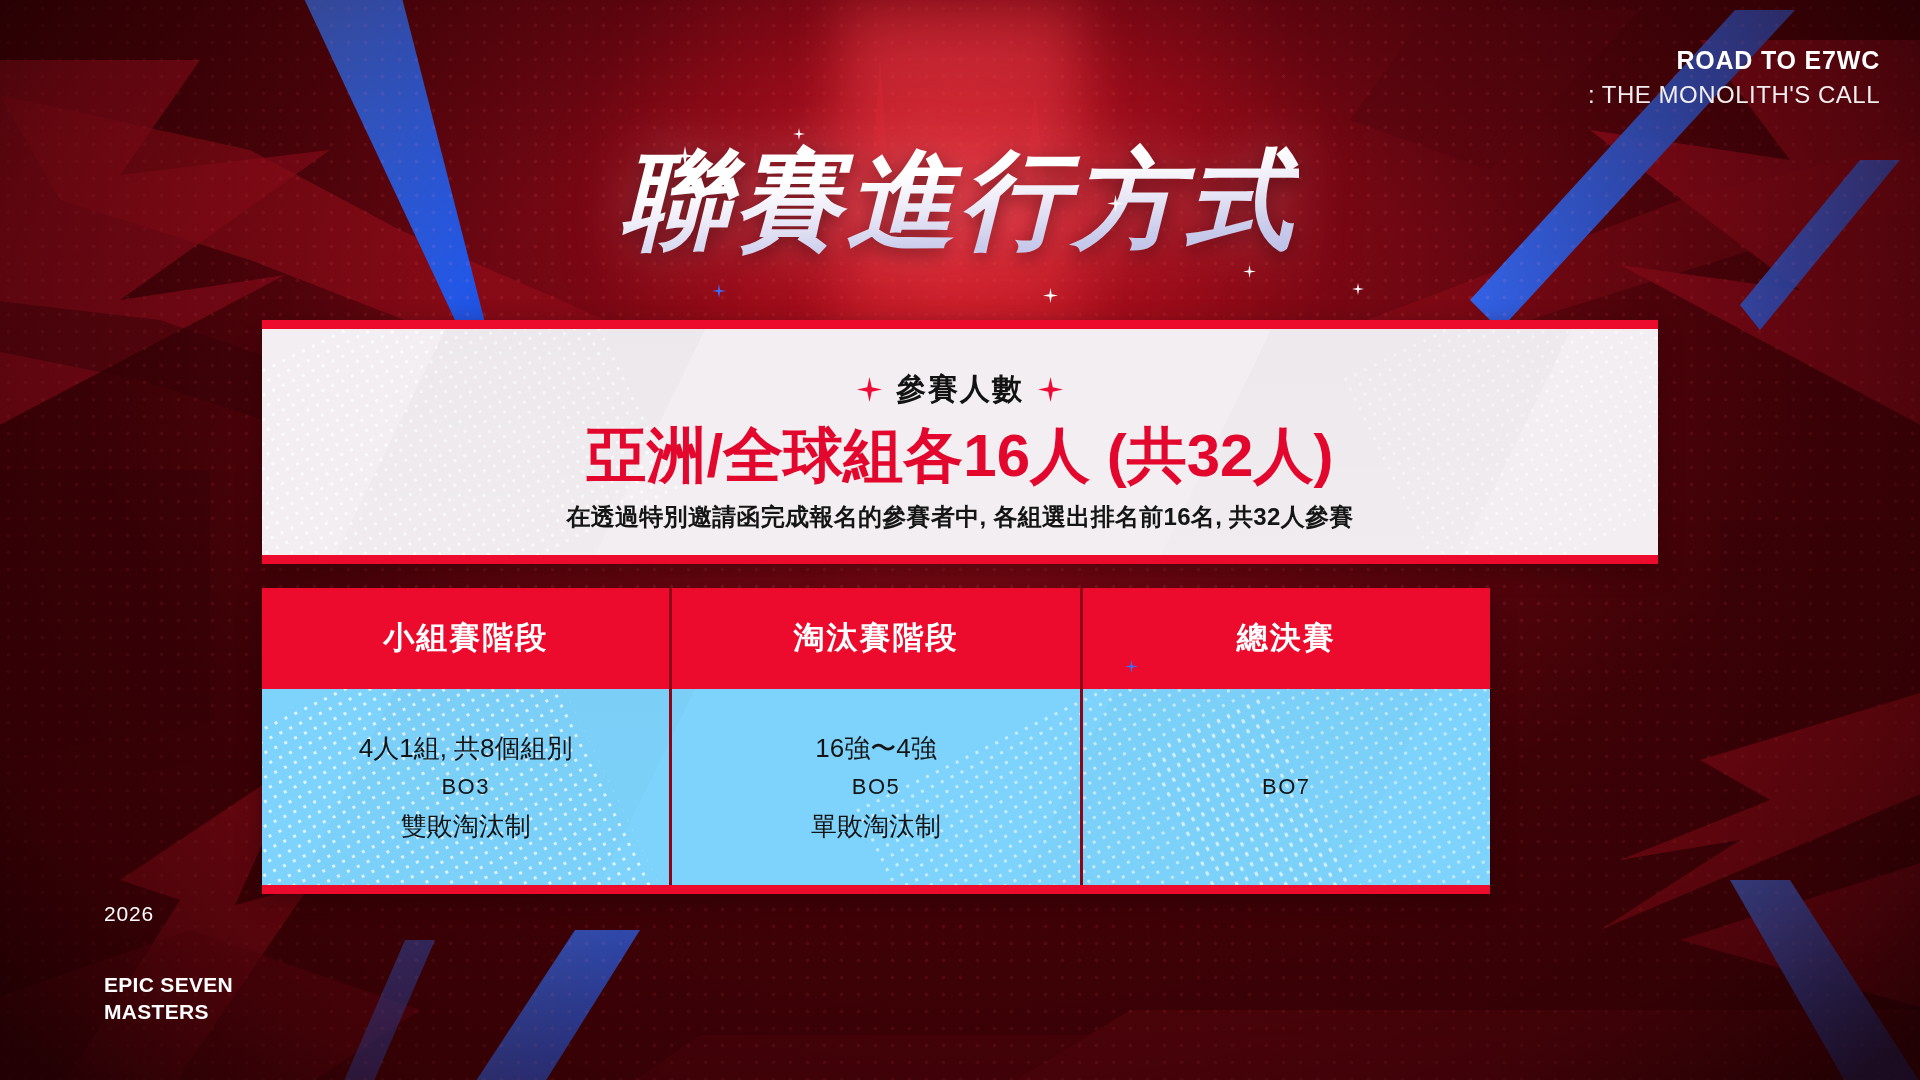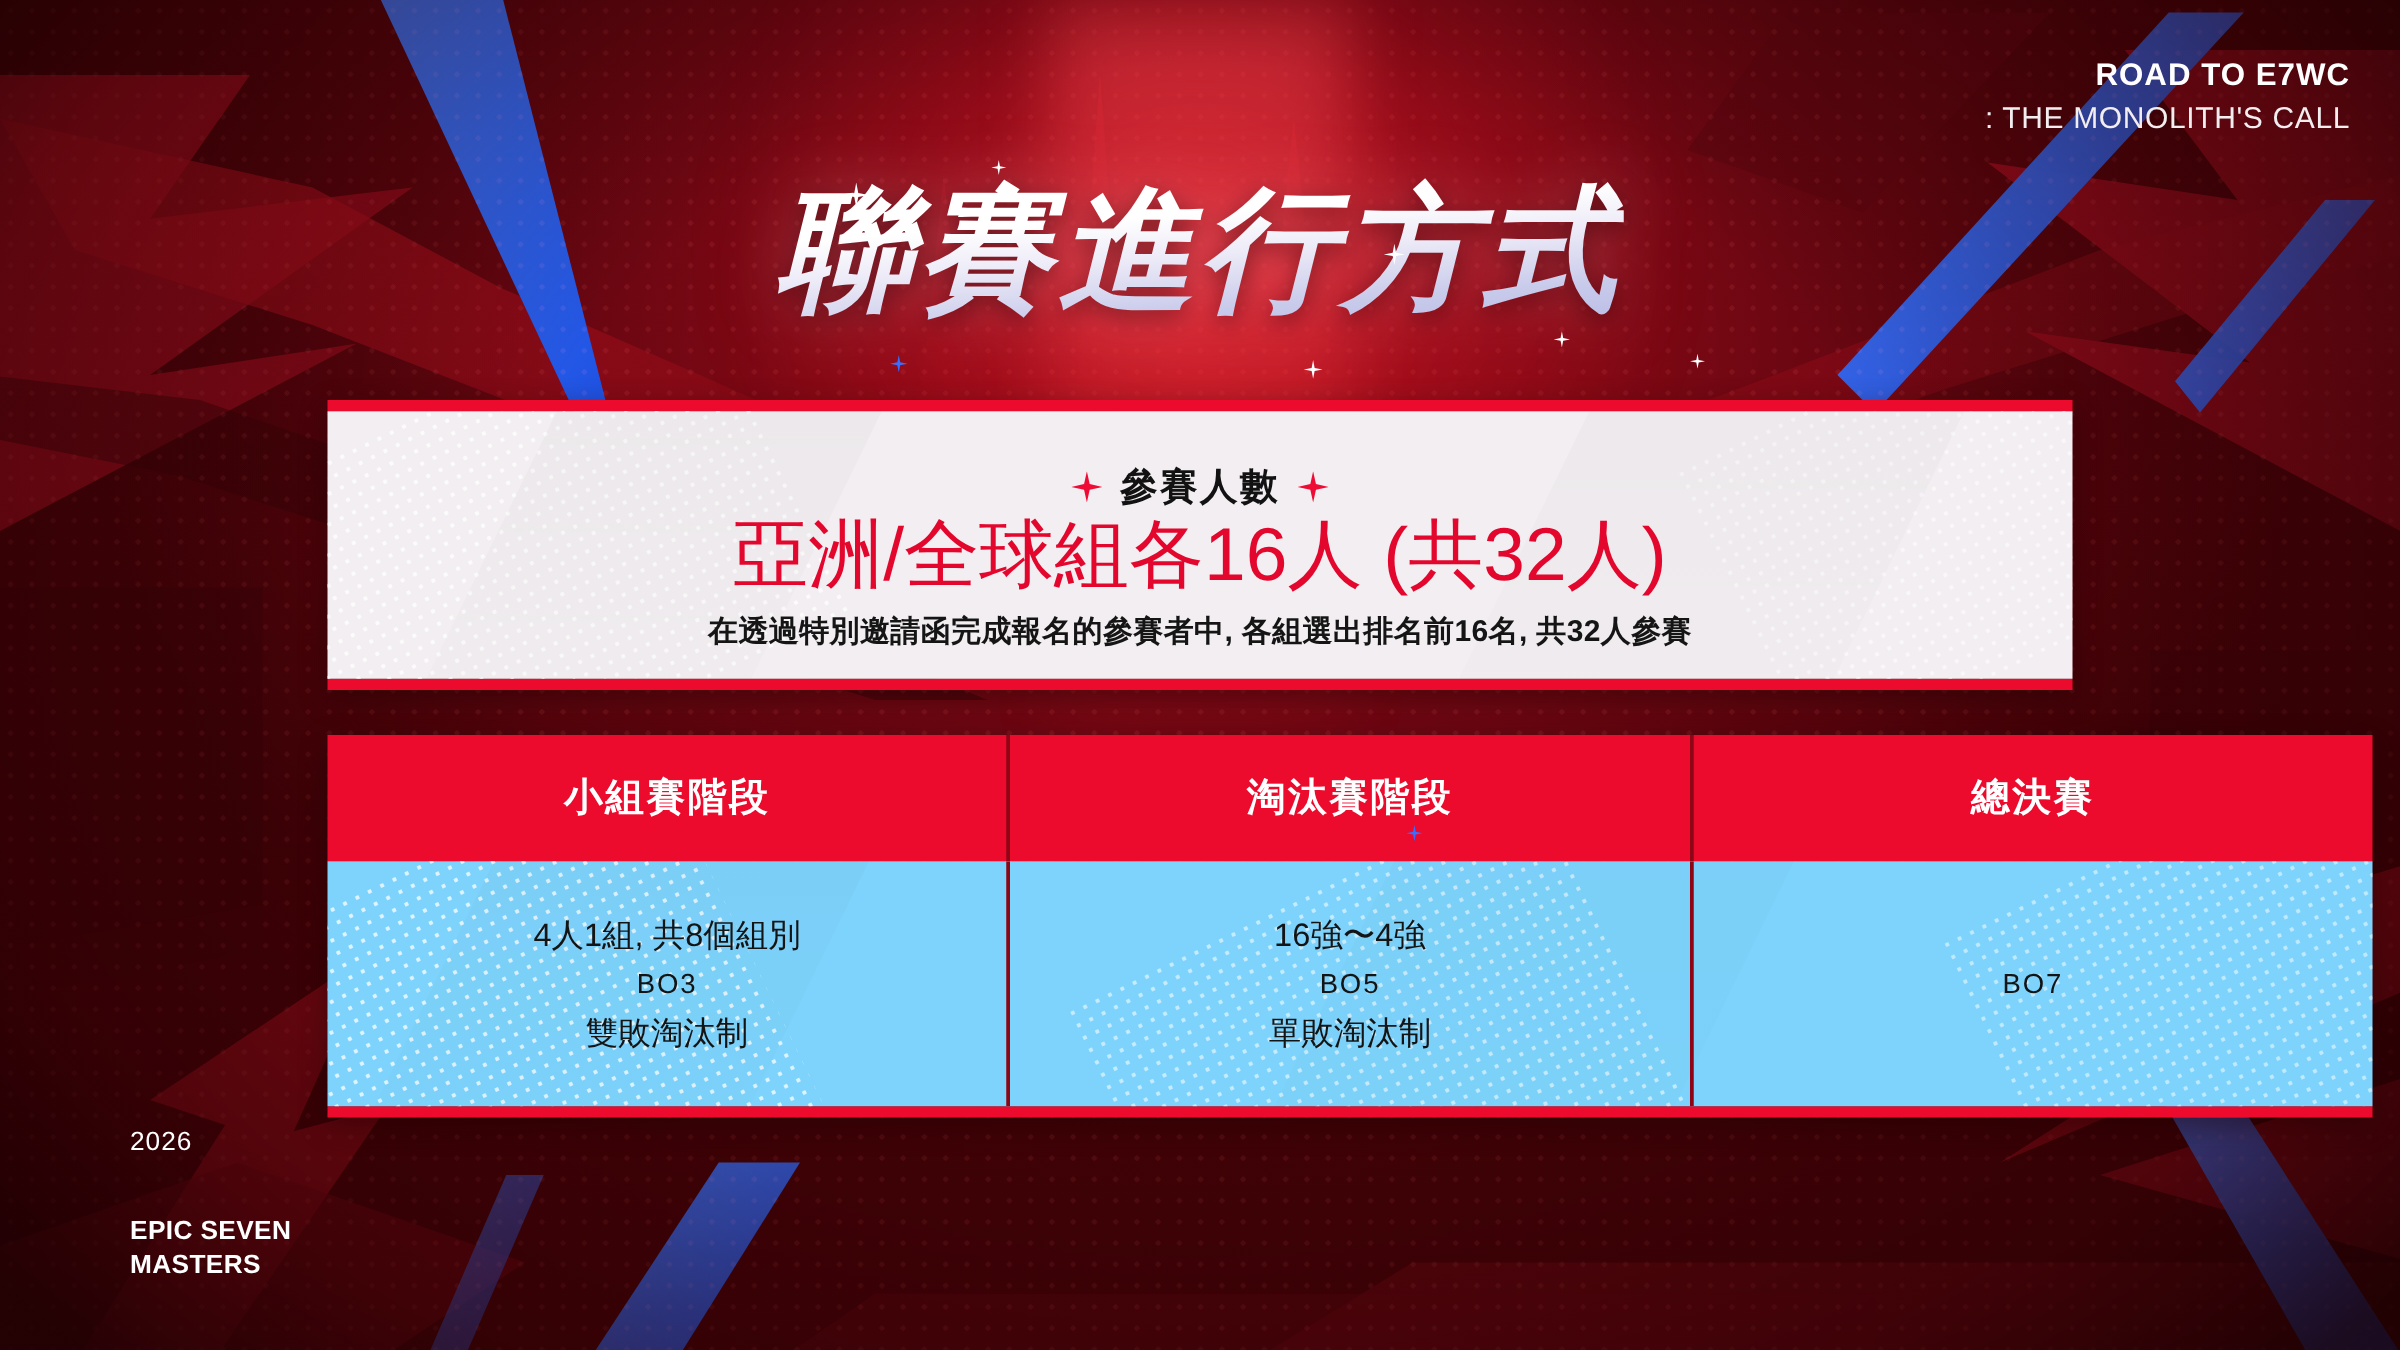--- a/index.html
+++ b/index.html
@@ -108,31 +108,32 @@
   .sub-head {
     display:inline-flex; align-items:center; justify-content:center; gap:14px;
     font-size:30px; font-weight:bold; color:#121212; letter-spacing:2px;
   }
   .star4 {
     width:25px; height:25px; display:inline-block;
     background:#ee0b36;
     clip-path:polygon(50% 0%,59% 41%,100% 50%,59% 59%,50% 100%,41% 59%,0% 50%,41% 41%);
   }
   .headline {
-    font-size:60px; font-weight:normal; color:#e3072e;
+    margin-top:12px;
+    font-size:60px; font-weight:bold; color:#e3072e;
     letter-spacing:0px; line-height:1.12;
   }
   .desc {
     margin-top:12px;
     font-size:24px; font-weight:bold; color:#151515; letter-spacing:.3px;
   }
 
   
   .table-wrap {
-    position:absolute; left:262px; top:588px; width:1636px;
+    position:absolute; left:262px; top:588px; width:1228px;
     z-index:12;
     box-shadow:0 7px 22px rgba(30,0,3,.45);
   }
   .thead { display:flex; background:#ec0a2d; }
   .thead .th {
     flex:1; text-align:center; padding:29px 6px 30px;
     font-size:31px; font-weight:bold; color:#ffffff; letter-spacing:2px;
     border-right:3px solid #8e0616;
   }
   .thead .th:last-child { border-right:none; }

